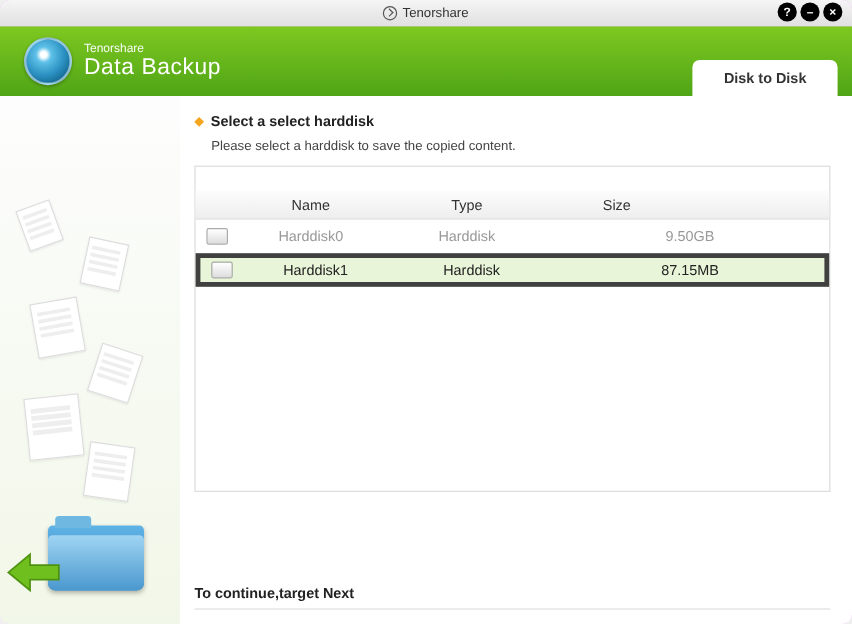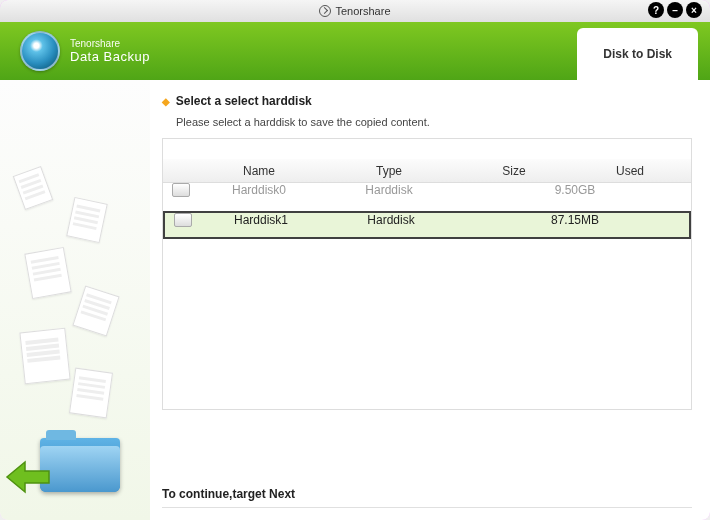--- a/index.html
+++ b/index.html
@@ -70,27 +70,27 @@
   .header-logo {
     width: 40px; height: 40px;
     background: radial-gradient(circle at 40% 35%, #fff 8%, #5ec1e8 20%, #2a8fc0 55%, #187099 75%);
     border-radius: 50%;
     border: 2px solid rgba(255,255,255,0.5);
     box-shadow: 0 1px 3px rgba(0,0,0,0.3);
     flex-shrink: 0;
   }
   .header-text { margin-left: 10px; color: #fff; }
   .header-text .brand { font-size: 10px; opacity: 0.95; }
-  .header-text .app { font-size: 13px; font-weight: normal; letter-spacing: 0.5px; }
+  .header-text .app { font-size: 19px; font-weight: normal; letter-spacing: 0.5px; }
   .header-tab {
     position: absolute;
     right: 12px;
     bottom: 0;
     background: #fff;
-    padding: 19px 26px;
+    padding: 8px 26px;
     border-radius: 6px 6px 0 0;
     font-weight: bold;
     font-size: 12px;
     color: #333;
   }
   
   .body {
     background: #fff;
     height: 440px;
     display: flex;
@@ -186,29 +186,30 @@
   }
   .col { text-align: center; }
   .c-icon { width: 36px; }
   .c-name { width: 120px; }
   .c-type { width: 140px; }
   .c-size { width: 110px; }
   .c-used { flex: 1; }
   
   .trow {
     display: flex;
+    align-items: center;
     height: 28px;
     font-size: 12px;
     cursor: pointer;
     color: #222;
   }
   .trow.dim { color: #999; }
   .trow.sel {
     background: #e9f5d8;
-    border: 2px solid #404040;
+    border: 4px solid #404040;
     margin: 0px;
   }
   .disk-icon {
     width: 18px; height: 14px;
     background: linear-gradient(#fff,#ddd);
     border: 1px solid #aaa;
     border-radius: 2px;
     margin: 0 auto;
   }
   
@@ -296,21 +297,20 @@
         <span>Select a select harddisk</span>
       </div>
       <div class="section-sub">Please select a harddisk to save the copied content.</div>
 
       <div class="table">
         <div class="thead">
           <div class="col c-icon"></div>
           <div class="col c-name">Name</div>
           <div class="col c-type">Type</div>
           <div class="col c-size">Size</div>
-          <div class="col c-used">Used</div>
         </div>
 
         <div class="trow dim">
           <div class="col c-icon">
               <div class="disk-icon"></div>
             </div>
           <div class="col c-name">Harddisk0</div>
           <div class="col c-type">Harddisk</div>
           <div class="col c-used">9.50GB</div>
         </div>

